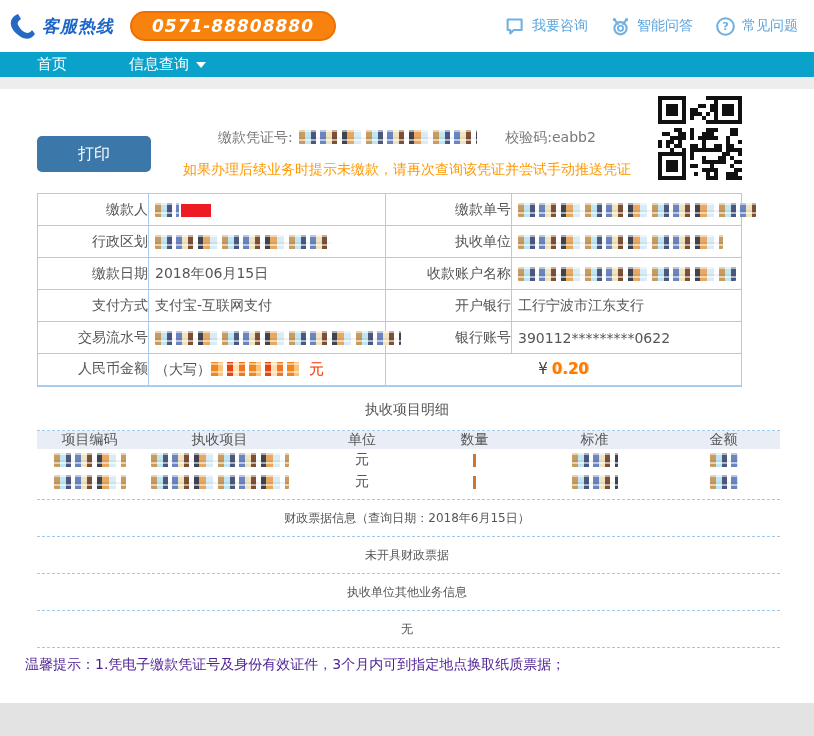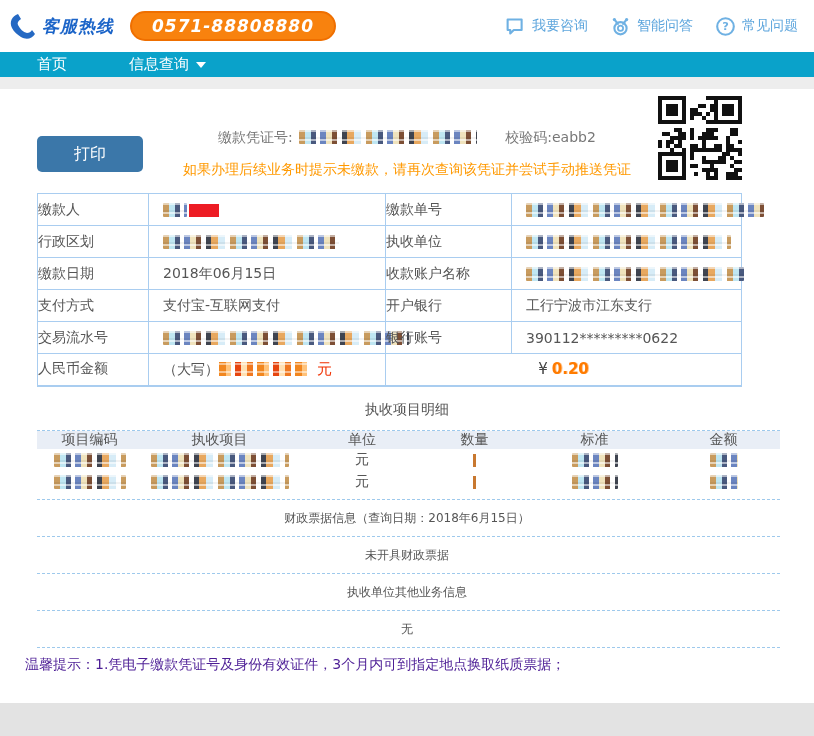--- a/index.html
+++ b/index.html
@@ -22,21 +22,21 @@
   .nav { height:25px; background:#0aa2ca; display:flex; align-items:center; padding-left:37px; }
   .nav-item { color:#fff; font-size:15px; margin-right:62px; display:flex; align-items:center; gap:7px; cursor:pointer; }
   .caret { width:0; height:0; border-left:5px solid transparent; border-right:5px solid transparent; border-top:6px solid #fff; }
 
   .gray-strip { height:12px; background:#ededed; }
   .footer { flex:1; background:#e3e3e3; }
 
   
   .content { height:614px; background:#fff; position:relative; padding-top:30px; }
   .qr-wrap { position:absolute; top:2px; right:69px; }
-  .print-btn { position:absolute; left:37px; top:47px; width:106px; height:36px; background:#3b77a9;
+  .print-btn { position:absolute; left:37px; top:47px; width:114px; height:36px; background:#3b77a9;
     color:#fff; font-size:16px; border:none; border-radius:5px; cursor:pointer; font-family:inherit; }
 
   .title-row { text-align:center; height:30px; line-height:30px; }
   .doc-title { color:#4a90d2; font-size:20px; vertical-align:middle; }
   .title-icon { display:inline-block; vertical-align:-2px; margin-right:6px; }
 
   .voucher-row { text-align:center; margin-top:10px; height:20px; font-size:14px; color:#777; }
   .voucher-row .seg { margin:0 6px; }
   .warning-row { text-align:center; margin-top:12px; height:20px; font-size:14px; color:#ff9900; }
 
@@ -51,22 +51,22 @@
       repeating-linear-gradient(0deg, rgba(255,255,255,0) 0 3px, rgba(255,255,255,.5) 3px 5px, rgba(255,255,255,0) 5px 8px),
       repeating-linear-gradient(90deg,#f1861f 0 7px,#ffc27a 7px 12px,#fff 12px 16px,#e6450f 16px 22px,#ffe0b3 22px 28px,#f07820 28px 34px,#fff 34px 38px);
   }
   .red-block { display:inline-block; width:30px; height:13px; background:#ed1c24; vertical-align:-2px; margin-left:2px; }
   .pix-tiny { display:inline-block; width:3px; height:13px; background:#c87830; vertical-align:-2px; }
 
   
   table.pay { border-collapse:collapse; margin:12px 0 0 37px; table-layout:fixed; width:704px; }
   table.pay td { border:1px solid #a9cdf0; height:32px; font-size:14px; color:#555; }
   table.pay tr:last-child td { border-bottom:2px solid #a9cdf0; }
-  td.lbl { text-align:left; color:#555; }
-  td.val { padding-left:14px; color:#444; }
+  td.lbl { text-align:right; color:#555; }
+  td.val { padding-left:6px; color:#444; }
   .yuan { color:#f03000; font-size:15px; margin-left:6px; }
   .amt-cell { text-align:center; }
   .cur { color:#444; font-size:15px; }
   .amt { color:#ff7b00; font-weight:bold; font-size:15px; text-shadow:1px 0 #ffc28a; margin-left:4px; }
 
   
   .section-title { text-align:center; margin-top:14px; font-size:14px; color:#555; height:20px; }
   .dashed { border:none; border-top:1px dashed #9ec9ec; margin:0 0 0 37px; width:743px; }
   .dashed.mt { margin-top:9px; }
   table.detail { border-collapse:collapse; margin-left:37px; width:743px; table-layout:fixed; }

